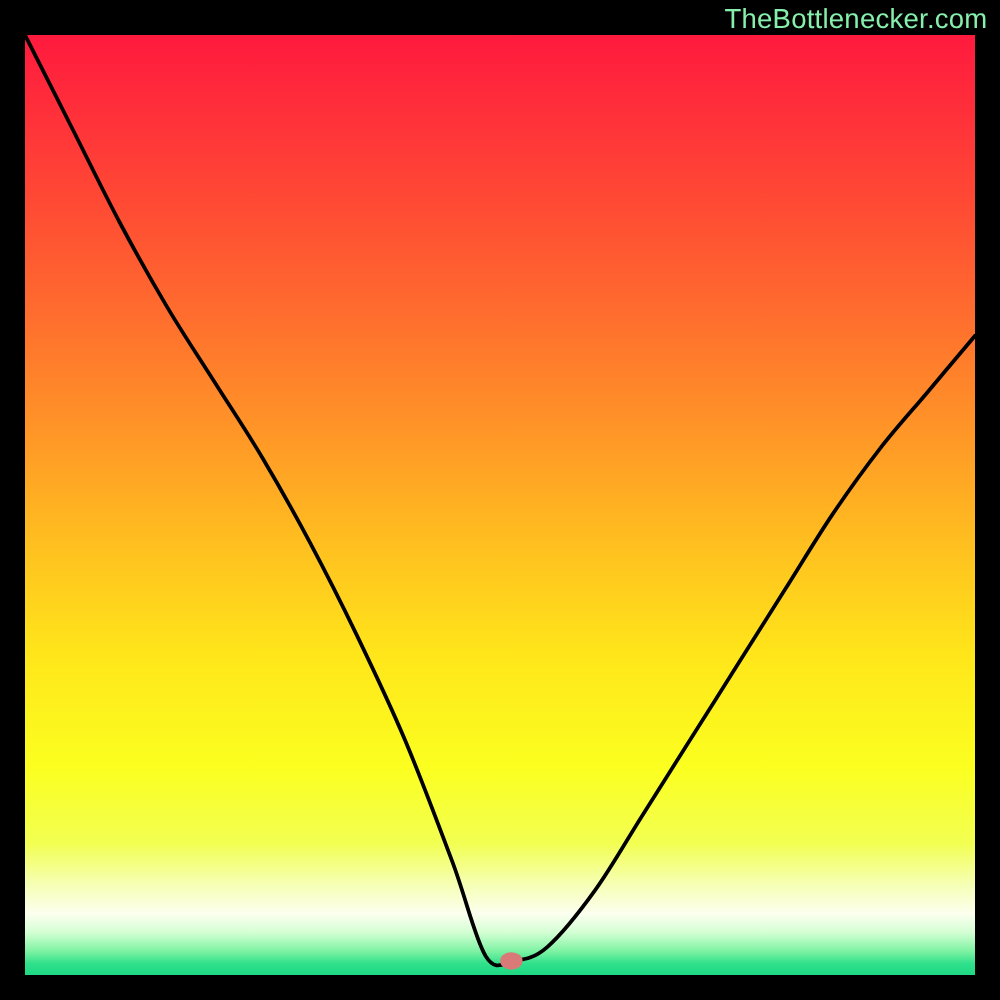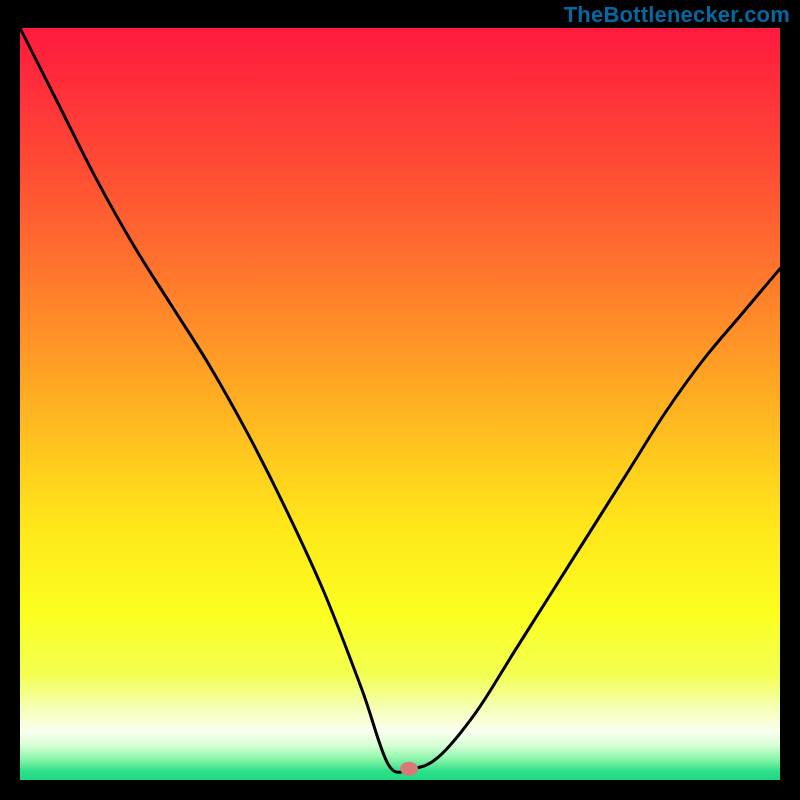--- a/index.html
+++ b/index.html
@@ -14,23 +14,23 @@
   .frame {
     position: relative;
     width: 800px;
     height: 800px;
     background: #000;
   }
   .watermark {
     position: absolute;
     top: 2px;
     right: 10px;
-    color: #0369a1;
+    color: #86efac;
     font-size: 22px;
-    font-weight: 700;
+    font-weight: 400;
     letter-spacing: 0.2px;
     z-index: 10;
   }
   .plot-area {
     position: absolute;
     left: 20px;
     top: 28px;
     width: 760px;
     height: 752px;
     background: #000;

